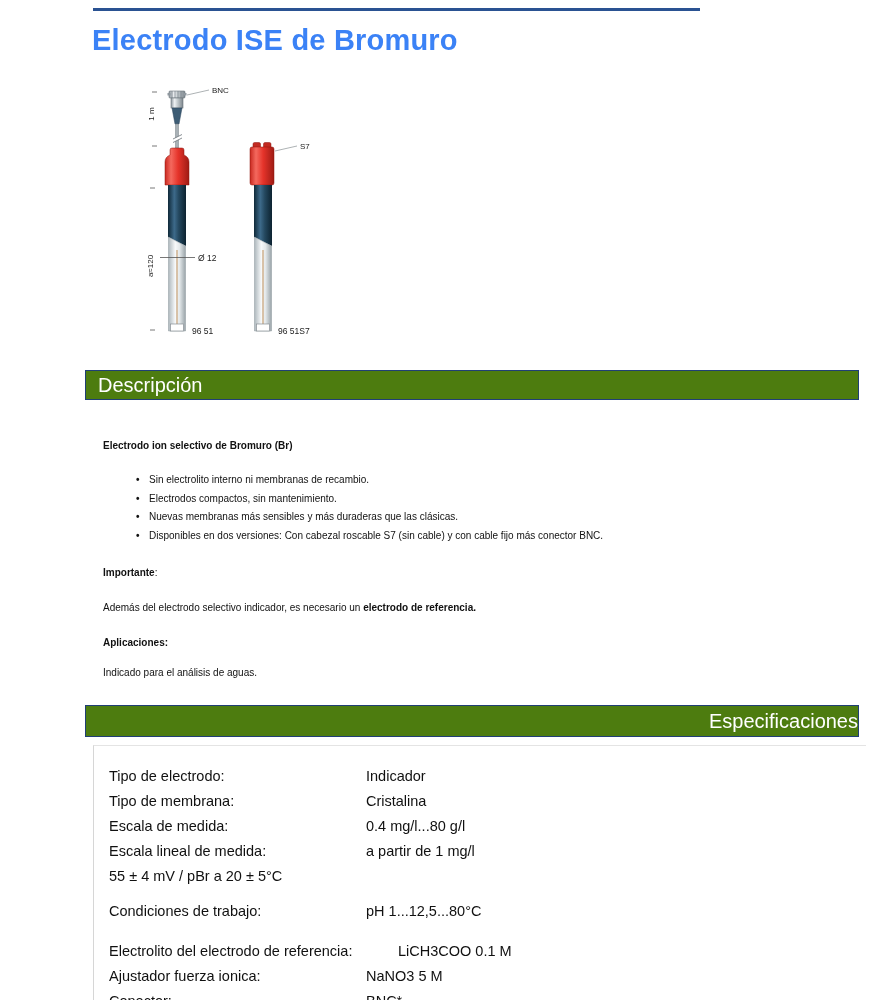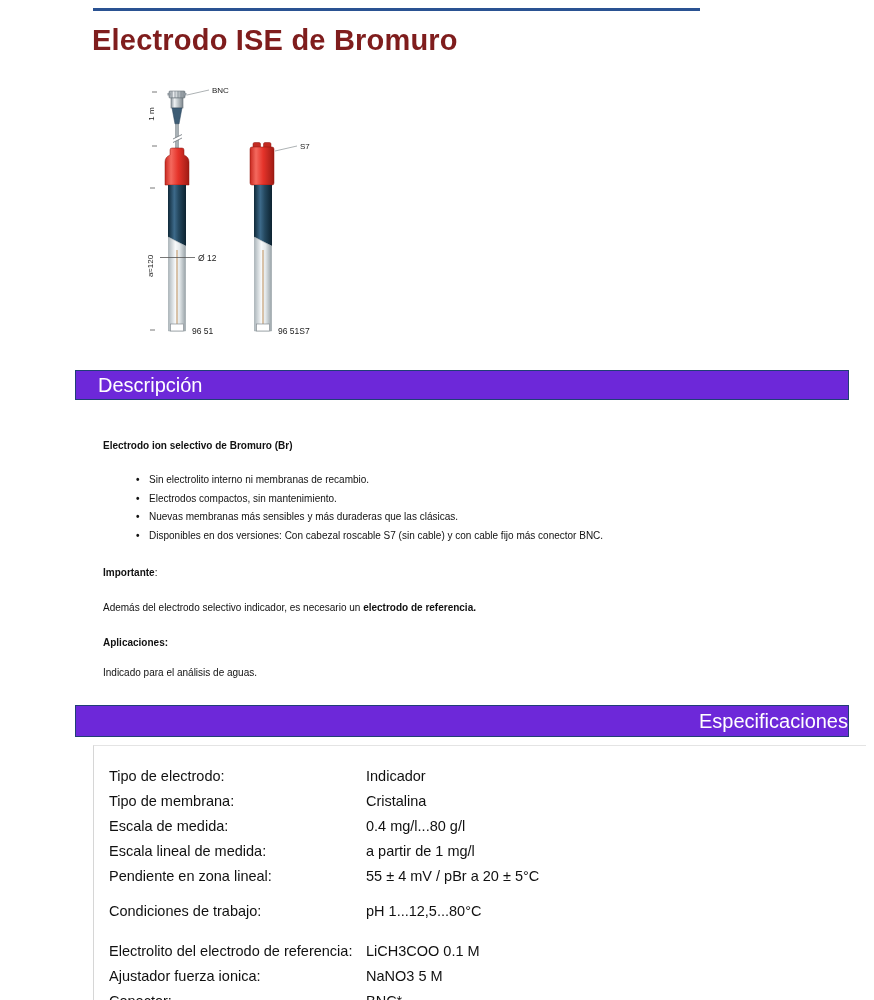--- a/index.html
+++ b/index.html
@@ -4,27 +4,27 @@
 <style>
   html,body{margin:0;padding:0;}
   body{
     width:874px;height:1000px;position:relative;overflow:hidden;
     background:#ffffff;color:#111;
     font-family:"Liberation Sans", sans-serif;
   }
   .top-rule{position:absolute;left:93px;top:8px;width:607px;height:3px;background:#2a5292;}
   .page-title{
     position:absolute;left:92px;top:24px;margin:0;
-    font-size:29px;font-weight:bold;color:#7f1d1d;letter-spacing:.2px;
+    font-size:29px;font-weight:bold;color:#3b82f6;letter-spacing:.2px;
   }
   .diagram{position:absolute;left:145px;top:80px;width:240px;height:278px;}
   .banner{
-    position:absolute;left:75px;width:774px;box-sizing:border-box;
-    background:#6d28d9;border:1px solid #203f75;color:#fff;
-    display:flex;align-items:center;padding-left:22px;
+    position:absolute;left:85px;width:774px;box-sizing:border-box;
+    background:#4d7c0f;border:1px solid #203f75;color:#fff;
+    display:flex;align-items:center;padding-left:12px;
     font-size:20px;font-weight:400;
   }
   .banner-desc{top:370px;height:30px;}
   .banner-spec{top:705px;height:32px;justify-content:flex-end;}
   .body-text{font-size:10px;line-height:18px;}
   .desc-intro{position:absolute;left:103px;top:437px;font-weight:bold;}
   .desc-bullets{position:absolute;left:136px;top:471px;margin:0;padding:0;list-style:none;}
   .desc-bullets li{margin:0;padding:0;line-height:18.5px;}
   .desc-bullets .blt{display:inline-block;width:13px;font-weight:bold;}
   .para{position:absolute;left:103px;}
@@ -37,21 +37,21 @@
     position:absolute;left:93px;top:745px;width:773px;box-sizing:border-box;
     border-top:1px solid #e4e4e4;border-left:1px solid #d6d6d6;
     padding:17px 0 0 15px;
   }
   .spec-row{
     display:grid;grid-template-columns:257px 1fr;align-items:center;
     height:25px;font-size:14.5px;
   }
   .spec-row .lbl{font-weight:normal;}
   .gap-sm{margin-top:10px;}
-  .gap-md{margin-top:15px;}
+  .gap-md{margin-top:15px;gap:32px;}
   svg text{font-family:"Liberation Sans", sans-serif;fill:#222;}
 </style>
 </head>
 <body>
 
 <div class="top-rule"></div>
 
 <h1 class="page-title">Electrodo ISE de Bromuro</h1>
 
 <div class="diagram">
@@ -184,21 +184,20 @@
   </div>
   <div class="spec-row">
     <span class="lbl">Escala de medida:</span>
     <span class="val">0.4 mg/l...80 g/l</span>
   </div>
   <div class="spec-row">
     <span class="lbl">Escala lineal de medida:</span>
     <span class="val">a partir de 1 mg/l</span>
   </div>
   <div class="spec-row">
-    <span class="lbl">Pendiente en zona lineal:</span>
     <span class="val">55 ± 4 mV / pBr a 20 ± 5°C</span>
   </div>
   <div class="spec-row gap-sm">
     <span class="lbl">Condiciones de trabajo:</span>
     <span class="val">pH 1...12,5...80°C</span>
   </div>
   <div class="spec-row gap-md">
     <span class="lbl">Electrolito del electrodo de referencia:</span>
     <span class="val">LiCH3COO 0.1 M</span>
   </div>

